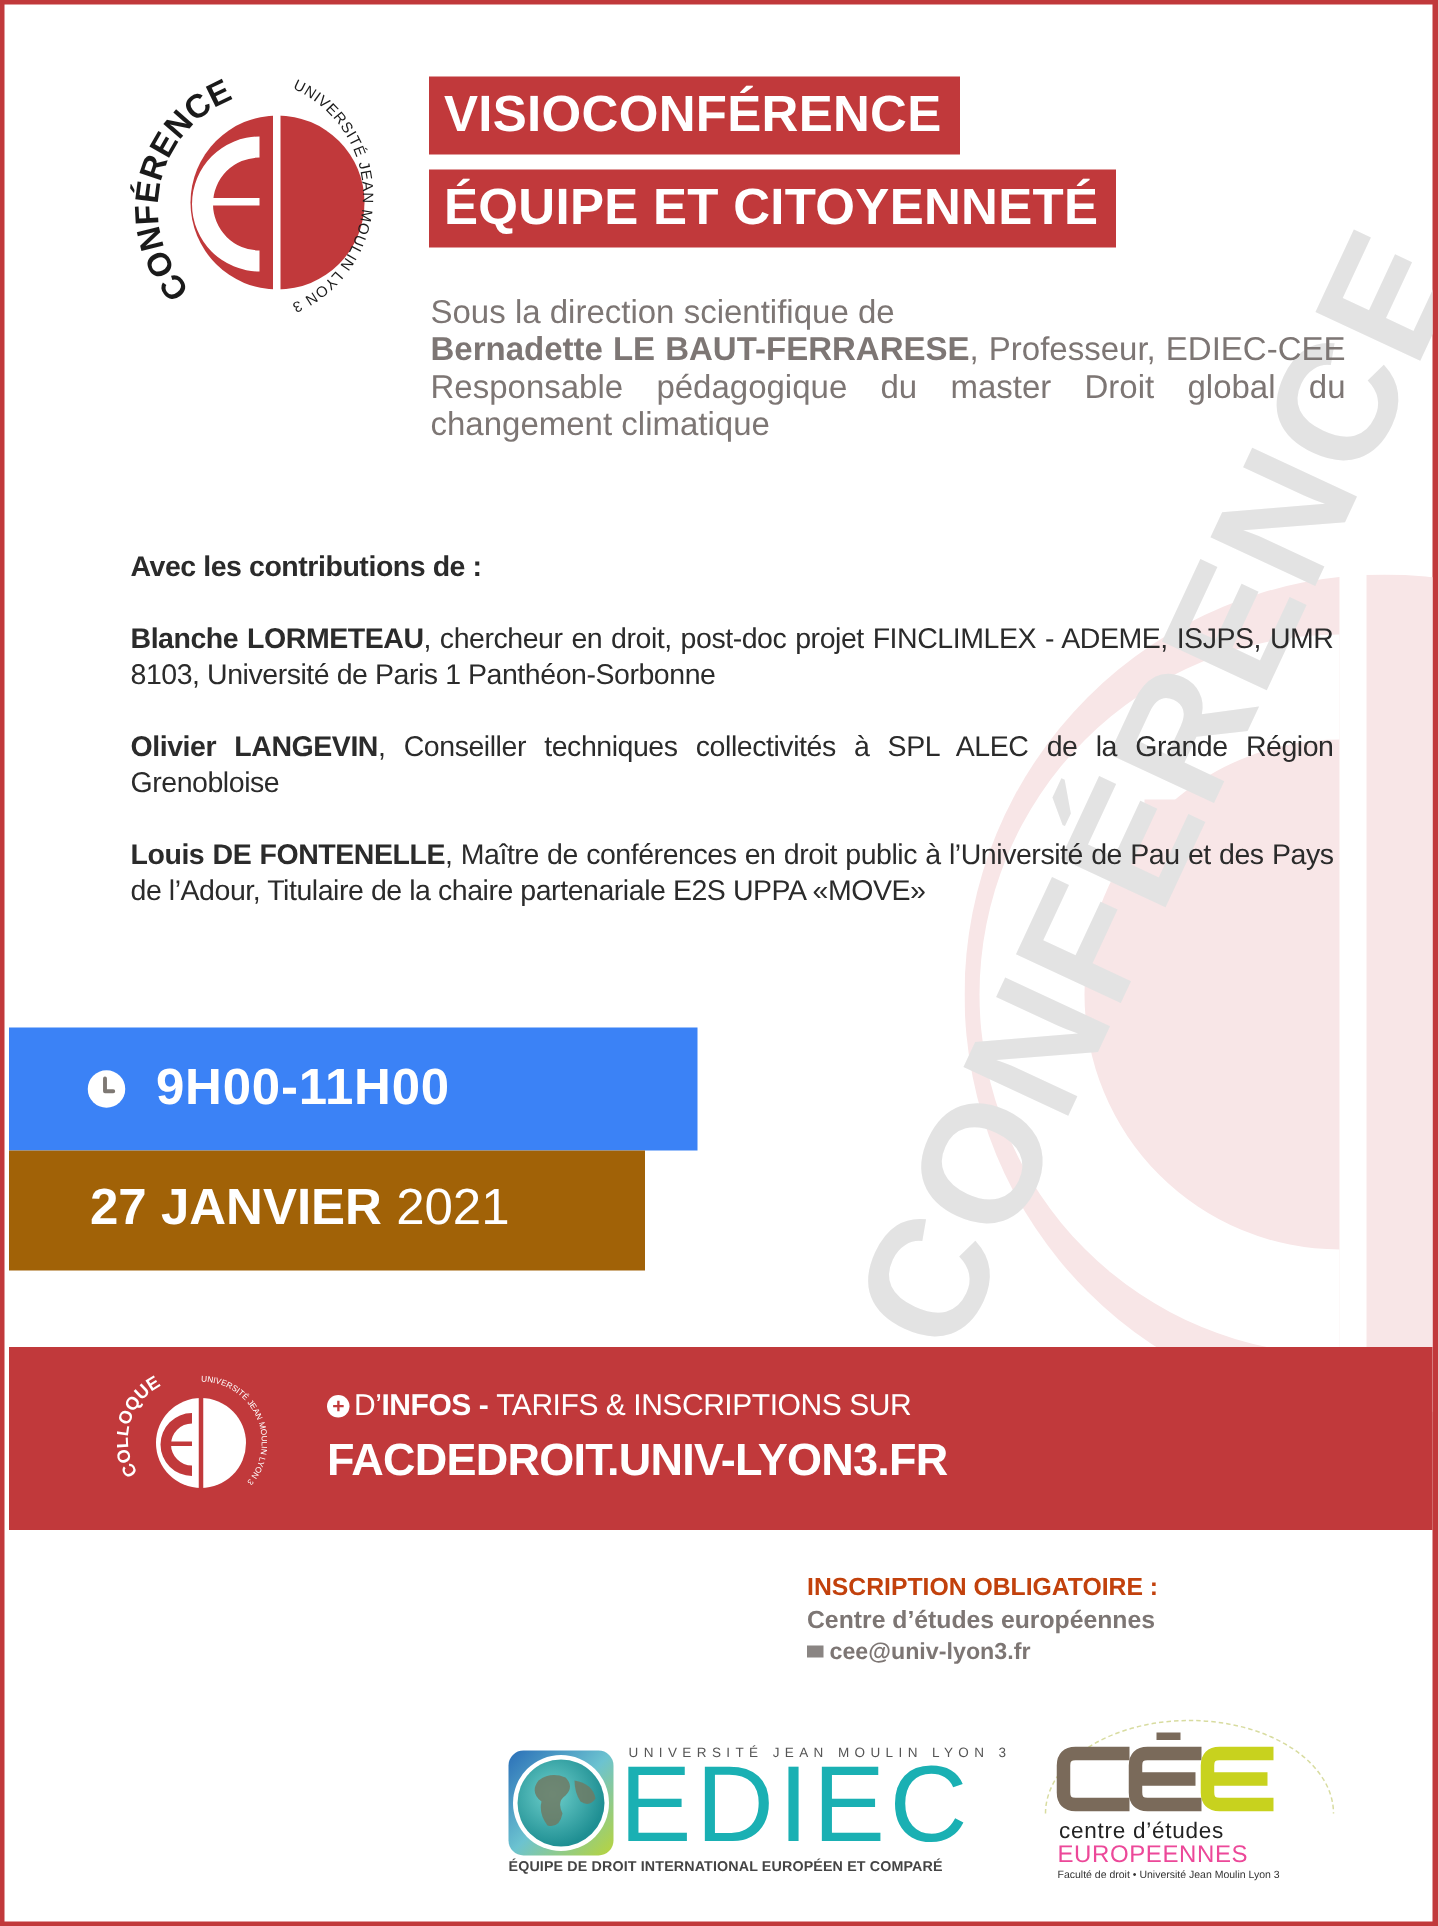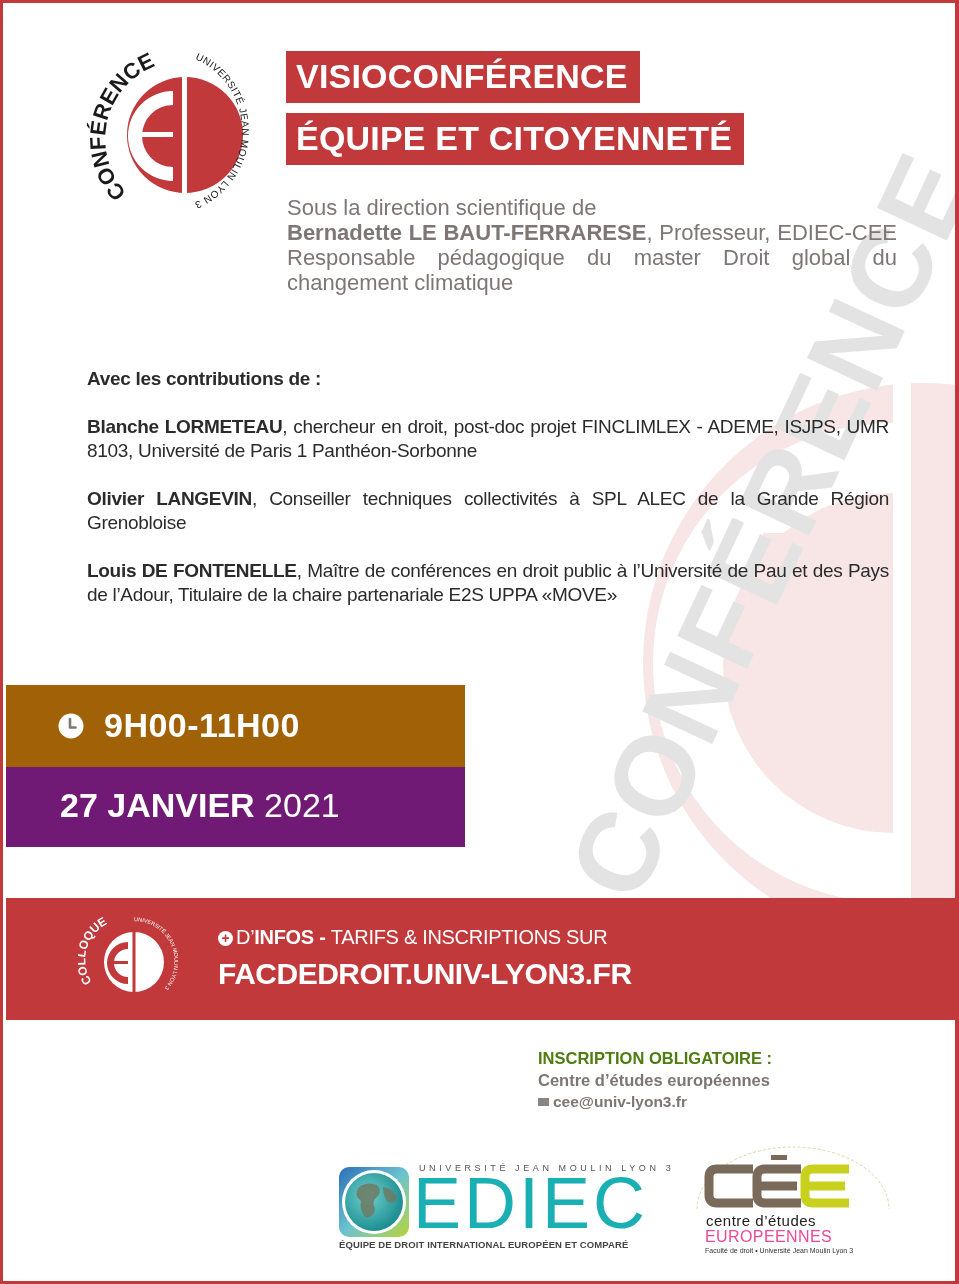--- a/index.html
+++ b/index.html
@@ -26,38 +26,38 @@
   .direction .strong { font-weight: 700; color: #7d7674; }
   .direction p.justify { text-align: justify; text-align-last: left; }
 
   
   .contrib { position: absolute; left: 84px; top: 364px; width: 802px; color: #2b2b2b; font-size: 19px; line-height: 24px; letter-spacing: -0.3px; }
   .contrib .heading { font-weight: 700; margin-bottom: 24px; }
   .contrib p.item { margin-bottom: 24px; text-align: justify; text-align-last: left; }
   .contrib b { font-weight: 700; }
 
   
-  .time-block { position: absolute; left: 3px; top: 682px; width: 459px; height: 82px; background: #a16207; color: #fff; }
+  .time-block { position: absolute; left: 3px; top: 682px; width: 459px; height: 82px; background: #3b82f6; color: #fff; }
   .time-block .clock { position: absolute; left: 52px; top: 28px; width: 26px; height: 26px; }
   .time-block .time { position: absolute; left: 98px; top: 20px; font-weight: 700; font-size: 34px; line-height: 40px; letter-spacing: 0.5px; }
-  .date-block { position: absolute; left: 3px; top: 764px; width: 459px; height: 80px; background: #701a75; color: #fff; }
+  .date-block { position: absolute; left: 3px; top: 764px; width: 424px; height: 80px; background: #a16207; color: #fff; }
   .date-block .date { position: absolute; left: 54px; top: 18px; font-size: 34px; line-height: 40px; }
   .date-block .date b { font-weight: 700; }
 
   
   .info-band { position: absolute; left: 3px; top: 895px; width: 952px; height: 122px; background: #c1393b; color: #fff; }
   .info-band .colloque-logo { position: absolute; left: 72px; top: 12px; width: 100px; height: 100px; }
   .info-band .line1 { position: absolute; left: 212px; top: 26px; font-size: 20px; line-height: 26px; letter-spacing: -0.3px; white-space: nowrap; }
   .info-band .line1 b { font-weight: 700; }
   .info-band .plus { display: inline-block; width: 15px; height: 15px; border-radius: 50%; background: #fff; color: #c1393b; font-size: 14px; line-height: 15px; text-align: center; font-weight: 700; vertical-align: 1px; margin-right: 3px; }
   .info-band .url { position: absolute; left: 212px; top: 58px; font-weight: 700; font-size: 30px; line-height: 36px; letter-spacing: -0.5px; }
 
   
   .inscription { position: absolute; left: 535px; top: 1044px; font-size: 16.5px; line-height: 22px; }
-  .inscription .req { color: #4d7c0f; font-weight: 700; }
+  .inscription .req { color: #c2410c; font-weight: 700; }
   .inscription .org { color: #7d7674; font-weight: 700; }
   .inscription .mail { color: #7d7674; font-weight: 700; font-size: 15.5px; }
   .inscription .env { display: inline-block; width: 11px; height: 8px; background: #8a8583; vertical-align: 1px; margin-right: 4px; position: relative; }
 
   
   .logo-jm { position: absolute; left: 80px; top: 1148px; width: 180px; height: 110px; }
   .logo-jm .univ { position: absolute; left: 4px; top: 64px; font-size: 13px; letter-spacing: 4.2px; color: #333; white-space: nowrap; }
   .logo-jm .name { position: absolute; left: 3px; top: 80px; font-size: 23px; font-weight: 700; color: #222; letter-spacing: 0.3px; white-space: nowrap; }
 
   .logo-ediec { position: absolute; left: 334px; top: 1160px; width: 300px; height: 95px; }

